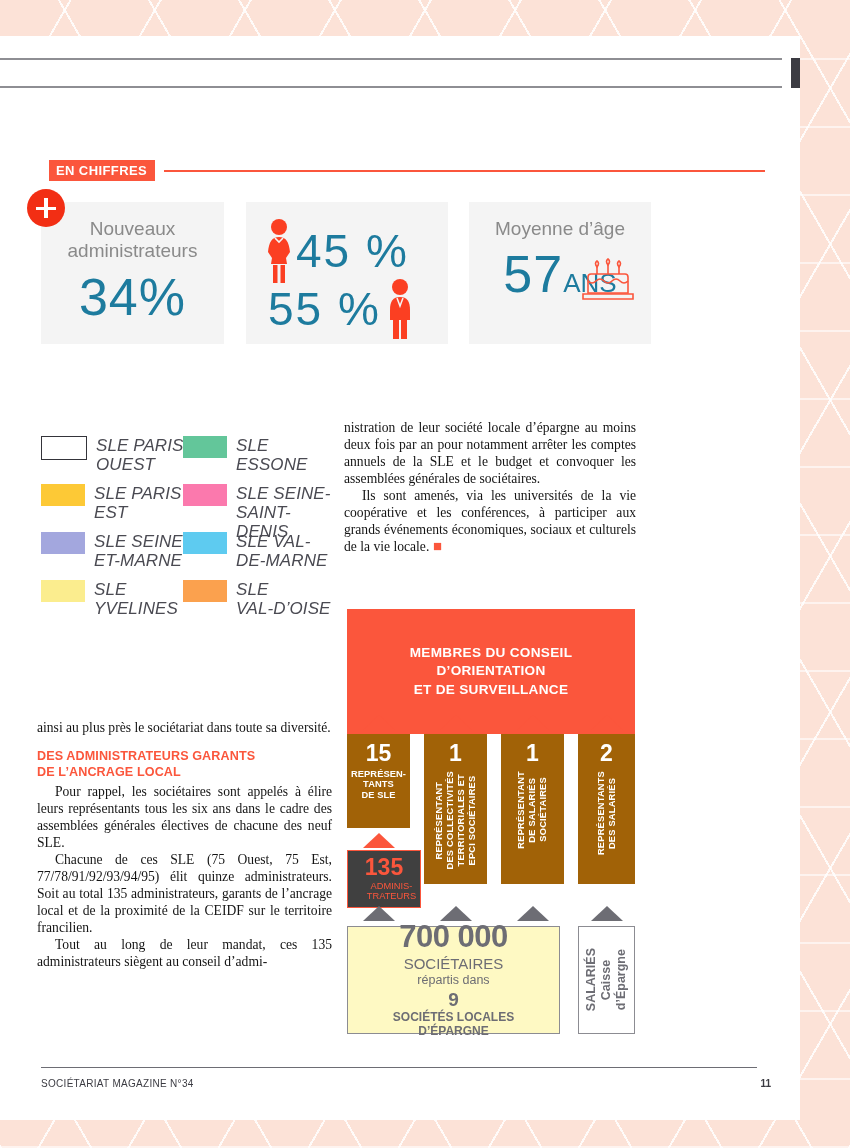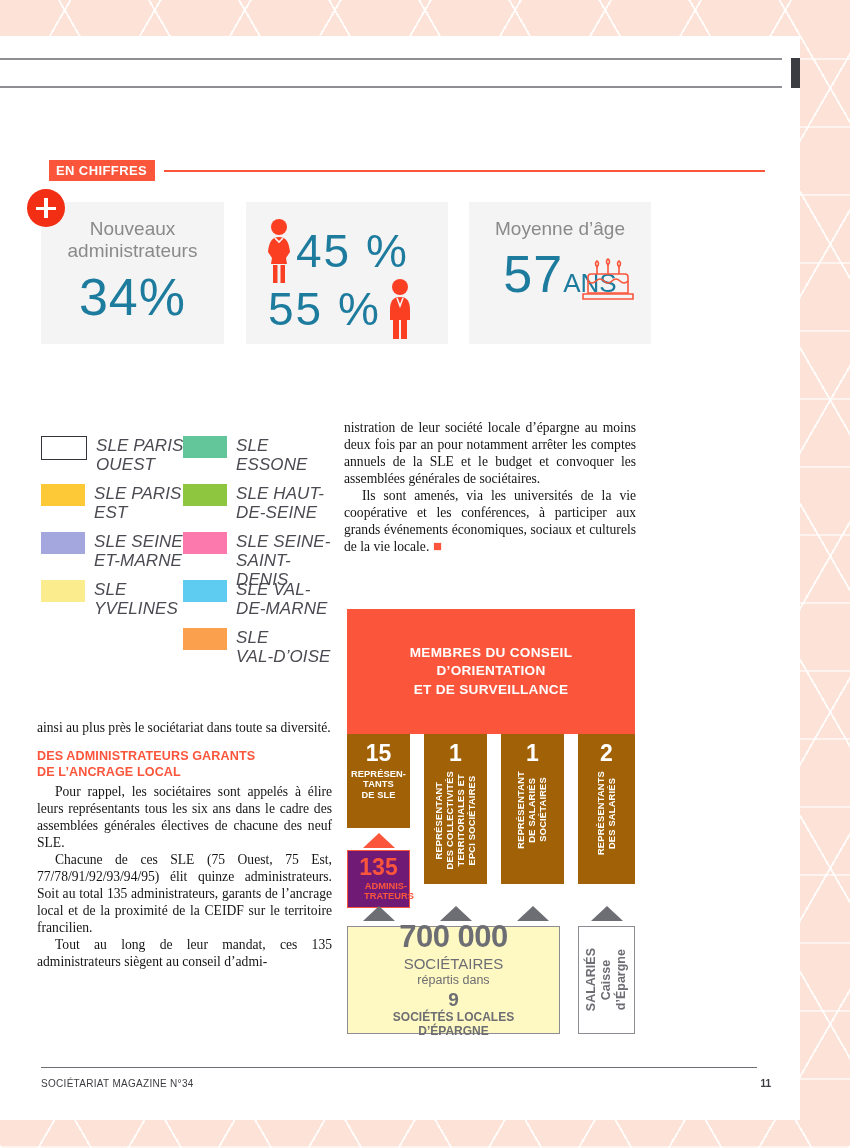--- a/index.html
+++ b/index.html
@@ -102,24 +102,24 @@
   .bar-vert{display:flex;flex-direction:column;align-items:center;}
   .vcap{writing-mode:vertical-rl;transform:rotate(180deg);font-weight:bold;
     font-size:9.3px;line-height:1.18;text-align:center;letter-spacing:.2px;
     white-space:pre-line;margin-top:6px;}
 
   .col-a{left:0;width:63px;}
   .col-b{left:77px;width:63px;}
   .col-c{left:154px;width:63px;}
   .col-d{left:231px;width:57px;}
 
-  .box135{width:63px;border:1.6px solid #fb563c;background:#701a75;color:#fb563c;
+  .box135{width:74px;border:1.6px solid #fb563c;background:#404040;color:#fb563c;
     box-sizing:border-box;margin-top:2px;}
   .box135 .num{font-weight:bold;font-size:23px;line-height:1;text-align:center;padding-top:5px;}
-  .box135 .cap{font-weight:bold;font-size:9.3px;line-height:1.12;text-align:center;
+  .box135 .cap{font-weight:normal;font-size:9.3px;line-height:1.12;text-align:center;
     padding:2px 1px 5px 1px;white-space:pre-line;margin-left:15px;}
 
   .dg-bottom{position:absolute;left:0;top:868px;width:288px;}
   .bottom-arrows{position:absolute;left:0;top:0;width:288px;height:20px;}
   .bottom-arrows .arrow{position:absolute;top:2px;}
   .bigbox{position:absolute;left:0;top:22px;width:213px;height:108px;
     border:1.4px solid #8c8c92;box-sizing:border-box;background:#fef9c3;
     display:flex;flex-direction:column;align-items:center;justify-content:center;
     color:#6d6d74;text-align:center;}
   .bigbox .n1{font-weight:bold;font-size:31px;line-height:1;letter-spacing:-.5px;}
@@ -228,25 +228,20 @@
 YVELINES</span>
       </div>
     </div>
     <div class="legend-col b">
       <div class="legend-item">
         <span class="swatch" style="background:#63c69a"></span>
         <span class="legend-text">SLE
 ESSONE</span>
       </div>
       <div class="legend-item">
-        <span class="swatch" style="background:#8ec63f"></span>
-        <span class="legend-text">SLE HAUT-
-DE-SEINE</span>
-      </div>
-      <div class="legend-item">
         <span class="swatch" style="background:#fb79ad"></span>
         <span class="legend-text">SLE SEINE-
 SAINT-DENIS</span>
       </div>
       <div class="legend-item">
         <span class="swatch" style="background:#5ecbf0"></span>
         <span class="legend-text">SLE VAL-
 DE-MARNE</span>
       </div>
       <div class="legend-item">

